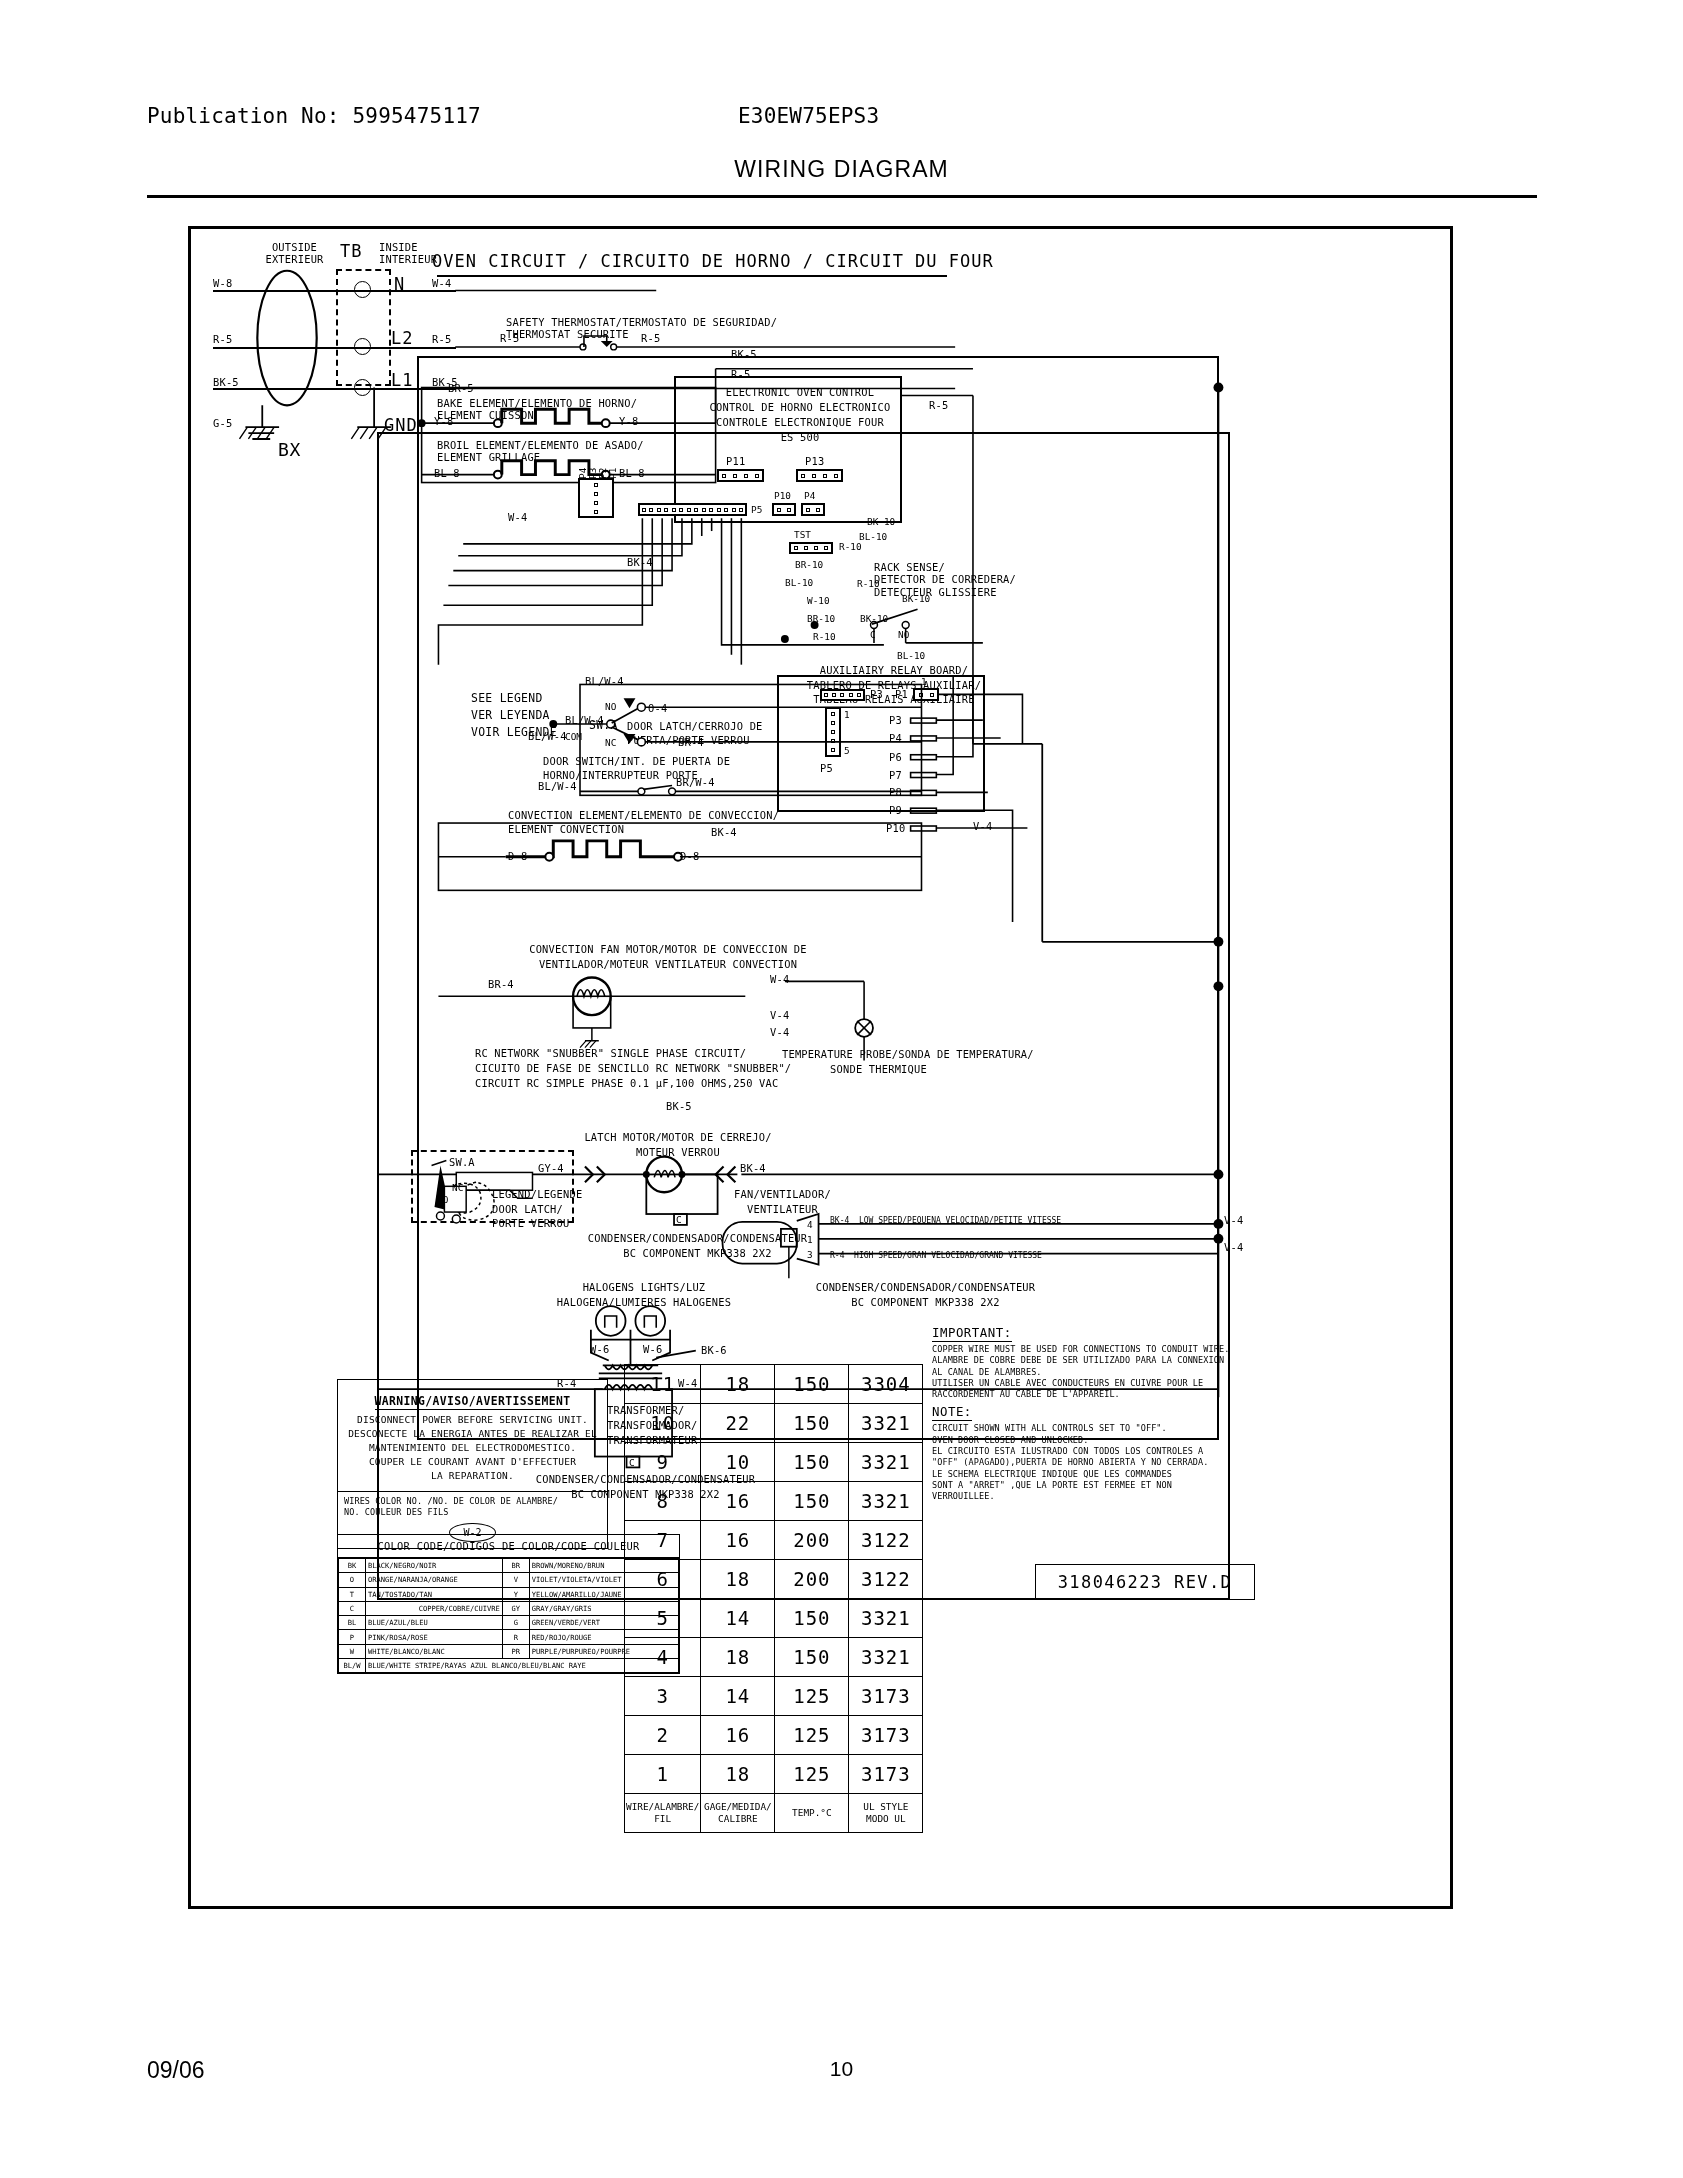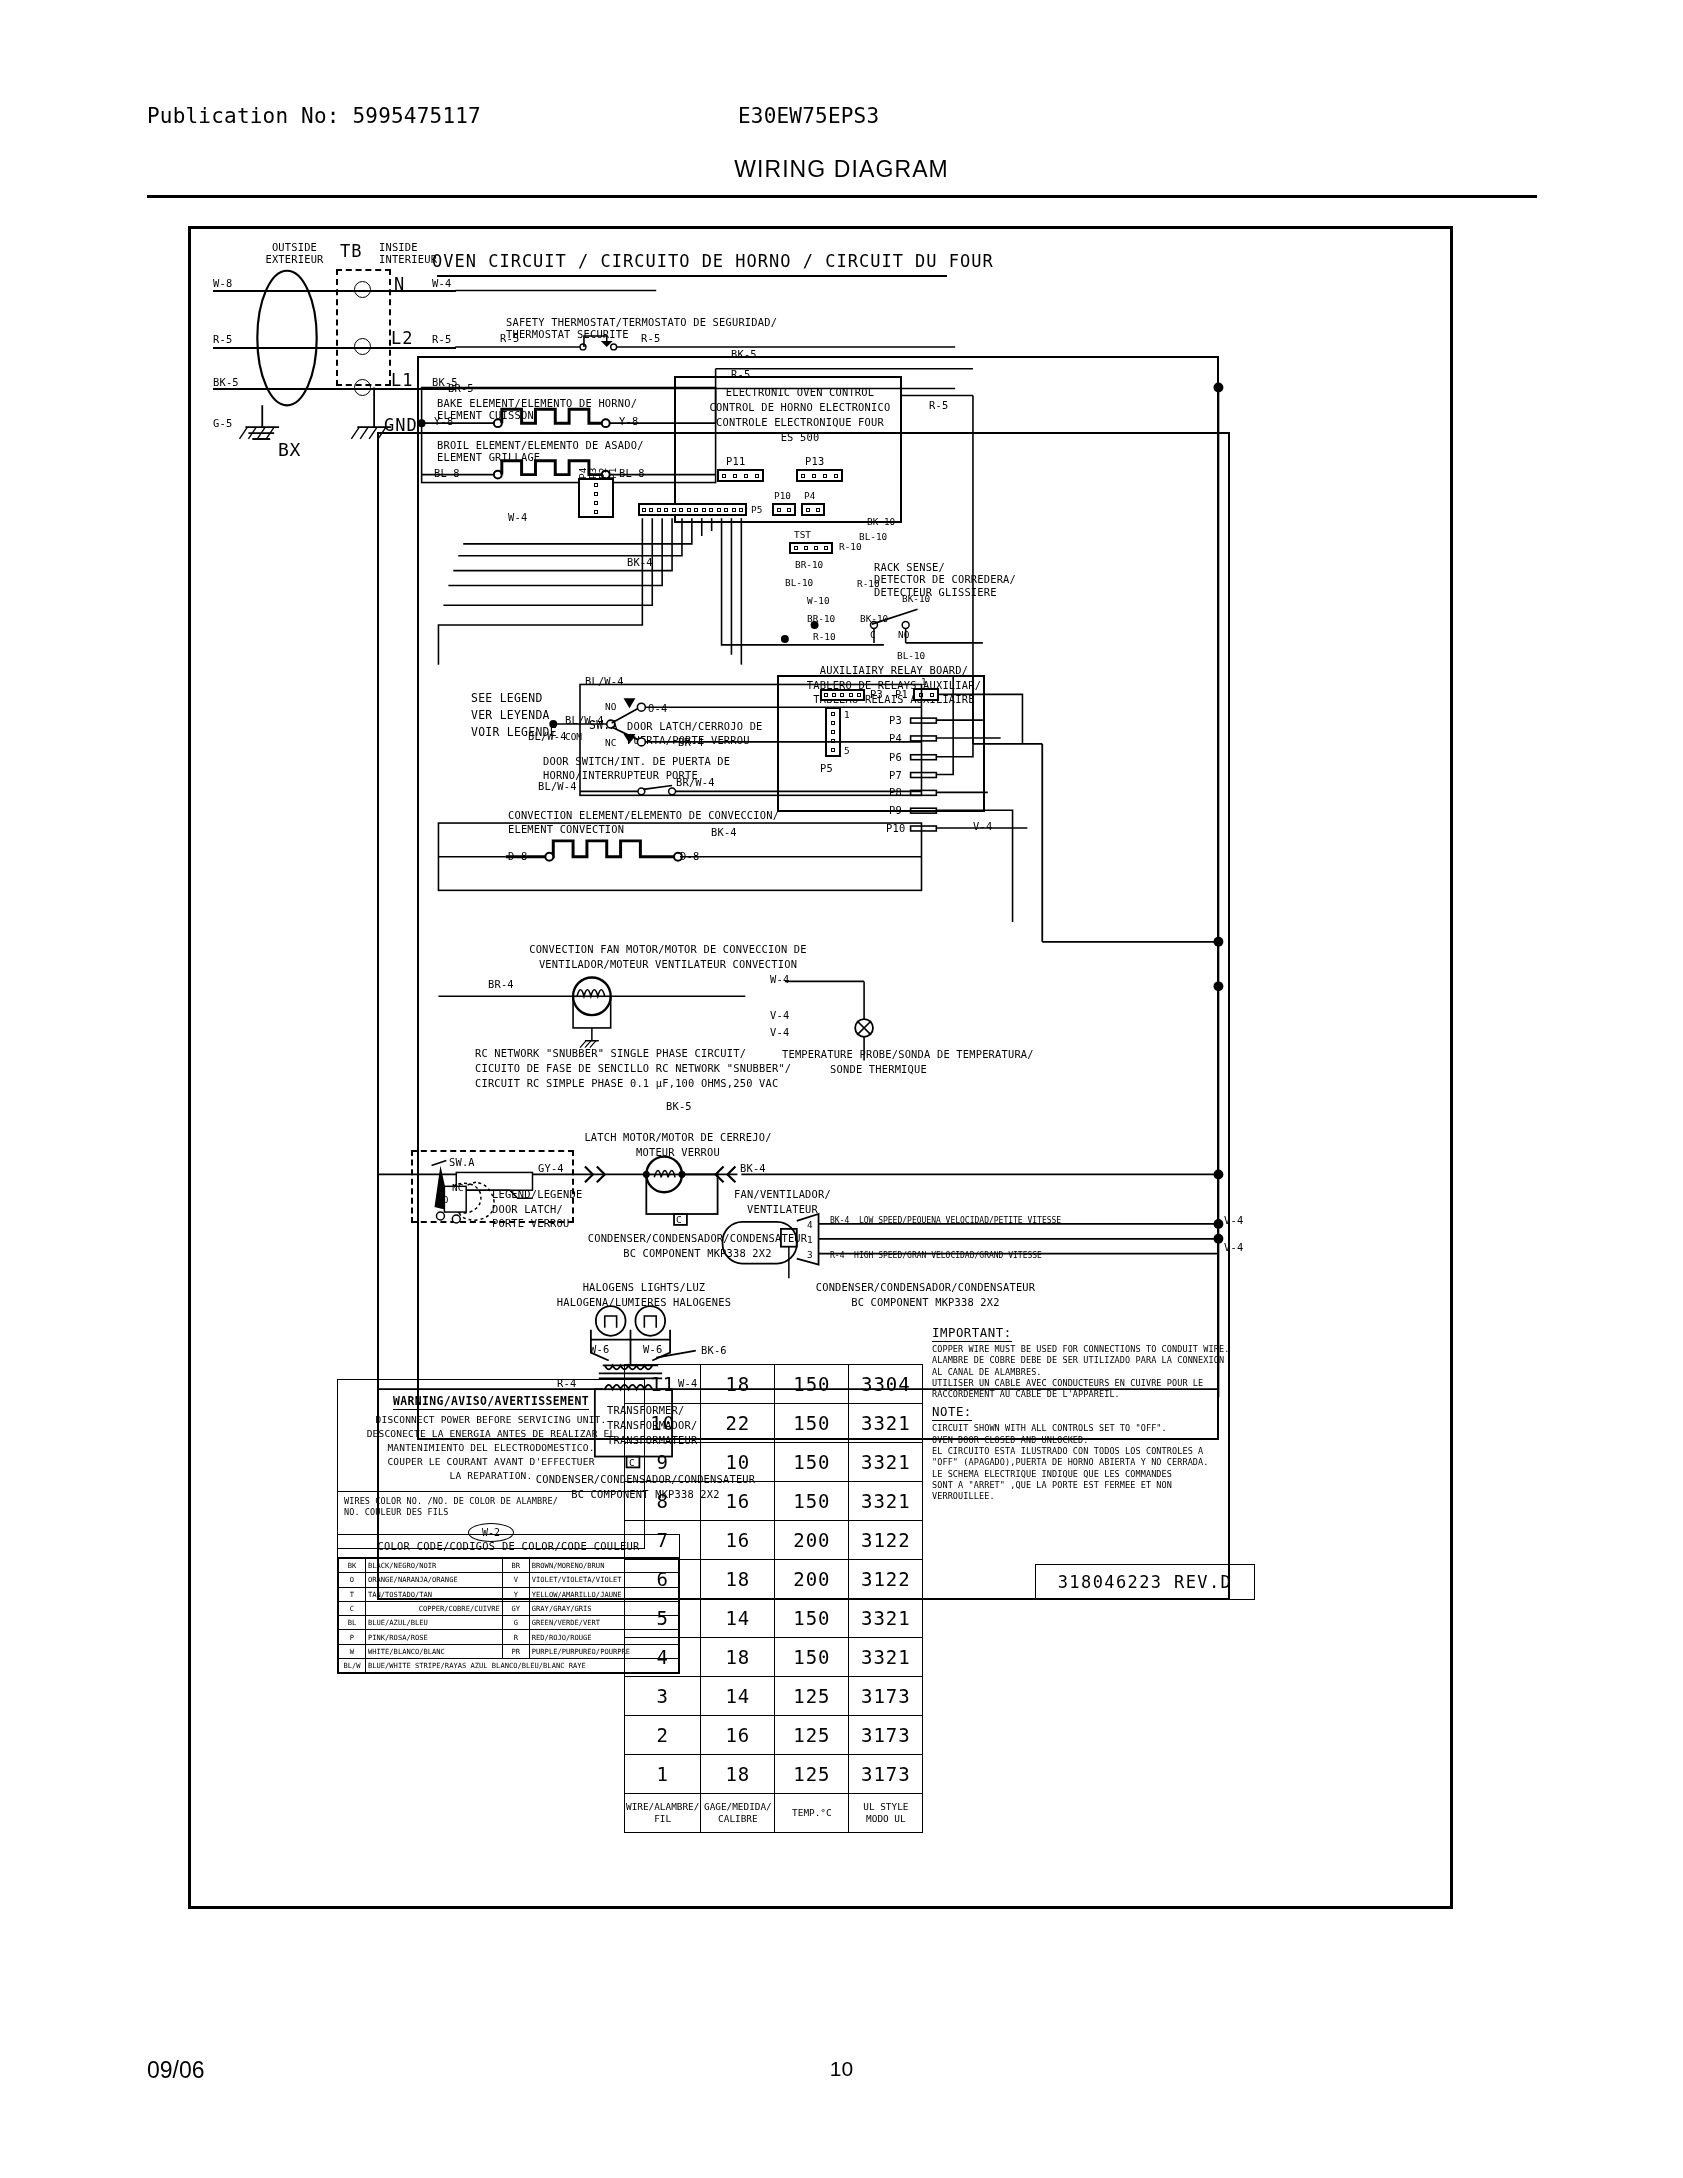--- a/index.html
+++ b/index.html
@@ -41,21 +41,21 @@
   .connv i{display:block;width:4px;height:4px;border:1.3px solid #000;box-sizing:border-box;}
 
   
   .tbl{position:absolute;border-collapse:collapse;font-family:"DejaVu Sans Mono",monospace;}
   .tbl td{border:1.6px solid #000;text-align:center;}
 
   #wire-table{left:433px;top:1135px;}
   #wire-table td{width:71px;height:36px;font-size:19px;letter-spacing:1px;}
   #wire-table td.hdr{font-size:9.4px;letter-spacing:0;line-height:1.25;}
 
-  #warnbox{position:absolute;left:146px;top:1150px;width:308px;border:1.6px solid #000;box-sizing:border-box;}
+  #warnbox{position:absolute;left:146px;top:1150px;width:271px;border:1.6px solid #000;box-sizing:border-box;}
   #warnbox .cell{border-bottom:1.6px solid #000;padding:4px 4px 5px;text-align:center;}
   #warnbox .cell:last-child{border-bottom:none;}
 
   #colorbox{position:absolute;left:146px;top:1305px;width:343px;border:1.6px solid #000;box-sizing:border-box;}
   #colorbox .chdr{text-align:center;font-size:10.4px;padding:5px 0 5px;border-bottom:1.6px solid #000;letter-spacing:0.3px;}
   #colorbox table{border-collapse:collapse;width:100%;}
   #colorbox td{border:1.3px solid #000;font-size:7.1px;height:13.3px;padding:0 2px;letter-spacing:0;}
   #colorbox td.ab{width:22px;text-align:center;}
 
   #revbox{position:absolute;left:844px;top:1335px;width:220px;height:36px;border:1.6px solid #000;box-sizing:border-box;

